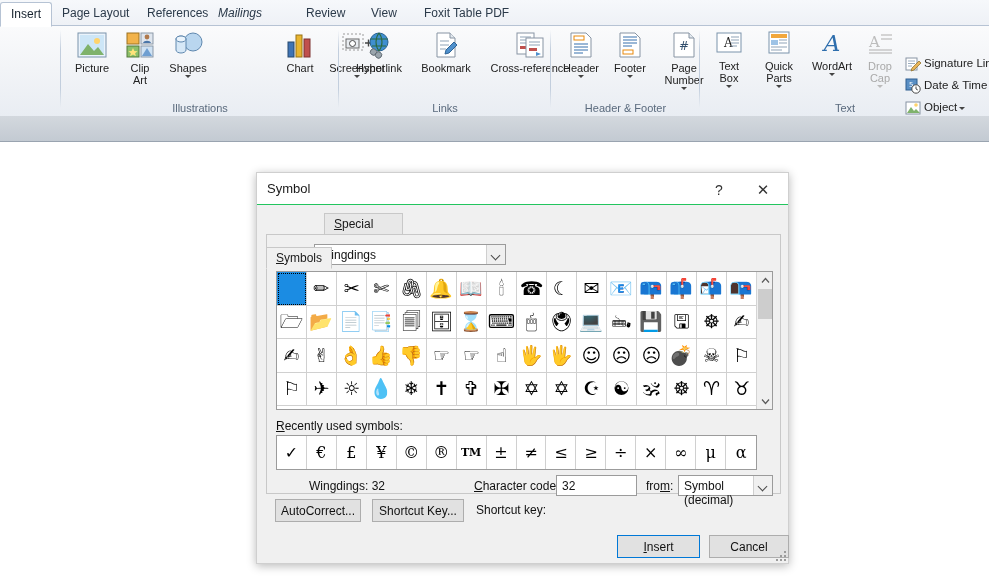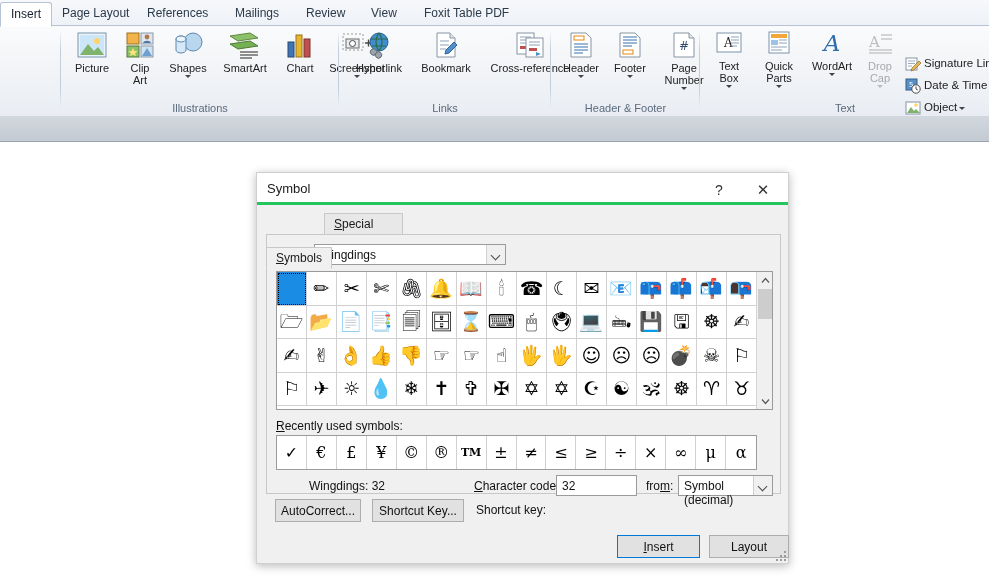--- a/index.html
+++ b/index.html
@@ -37,21 +37,21 @@
   .small-btn .ico { display:inline-block; vertical-align:middle; margin-right:3px; }
   .disabled { color:#a9a9a9; }
   .docarea { position:absolute; left:0; top:116px; width:989px; height:26px;
      background:linear-gradient(#d3d8de,#c3cad2); border-bottom:1px solid #9aa4b0;}
   .page { position:absolute; left:0; top:142px; width:989px; height:439px; background:#ffffff; }
 
   
   .dialog { position:absolute; left:256px; top:172px; width:533px; height:392px;
      background:#f0f0f0; border:1px solid #cfcfcf; box-shadow:0 2px 9px rgba(0,0,0,.28);}
   .dlg-title { position:absolute; left:0; top:0; width:100%; height:32px; background:#ffffff;
-     border-bottom:3px solid #22c55e;}
+     border-bottom:1px solid #22c55e;}
   .dlg-title .t { position:absolute; left:10px; top:8px; font-size:13px; color:#1a1a1a; }
   .dlg-help { position:absolute; right:56px; top:6px; width:26px; height:22px; line-height:22px;
      text-align:center; font-size:14px; color:#333; cursor:default; }
   .dlg-close { position:absolute; right:10px; top:6px; width:30px; height:22px; line-height:22px;
      text-align:center; font-size:15px; color:#333; cursor:default; }
 
   .tabs2 { position:absolute; left:9px; top:40px; height:22px; }
   .tab2 { position:absolute; top:0; height:22px; line-height:21px; padding:0 9px; font-size:12px;
      color:#1a1a1a; border:1px solid #c8c8c8; background:#e8e8e8; cursor:default;}
   .tab2.active { background:#f0f0f0; border-bottom-color:#f0f0f0; z-index:4; }
@@ -99,21 +99,21 @@
 </head>
 <body>
 
 <div id="root">
 
   <div class="ribbon-wrap">
     <div class="tabstrip" id="tabstrip">
         <div class="tab active" style="left: 0px;">Insert</div>
         <div class="tab" style="left: 52px;">Page Layout</div>
         <div class="tab" style="left: 137px;">References</div>
-        <div class="tab" style="left: 225px;">Mailings</div>
+        <div class="tab" style="left: 208px; font-style: italic;">Mailings</div>
         <div class="tab" style="left: 296px;">Review</div>
         <div class="tab" style="left: 361px;">View</div>
         <div class="tab" style="left: 414px;">Foxit Table PDF</div>
       </div>
     <div class="groups" id="ribbon-groups">
         <div class="group-sep" style="left: 60px;"></div>
         <div class="group" style="left: 62px; width: 276px;">
           <div class="btn" style="left: 4px; top: 4px; width: 52px;"><span><svg class="ico" width="34" height="30" viewBox="0 0 34 30">
                 <rect x="3" y="3" width="28" height="24" fill="#eaf3fb" stroke="#7b93ab"></rect>
                 <rect x="5" y="5" width="24" height="20" fill="#cde6f7"></rect>
@@ -135,27 +135,20 @@
               <span style="display:block">Clip</span>
               <span style="display:block">Art</span>
             </span></div>
           <div class="btn" style="left: 100px; top: 4px; width: 52px;"><span><svg class="ico" width="32" height="30" viewBox="0 0 32 30">
                 <circle cx="21" cy="12" r="9" fill="#b9d6ef" stroke="#5e87ae"></circle>
                 <path d="M4 9a5 3 0 0 1 10 0v11a5 3 0 0 1-10 0z" fill="#d6e8f7" stroke="#5e87ae"></path>
                 <ellipse cx="9" cy="9" rx="5" ry="3" fill="#eaf4fc" stroke="#5e87ae"></ellipse>
               </svg></span><span class="lbl">
               <span style="display:block">Shapes</span>
             </span><span class="caret caret-row" style="margin: 1px auto 0px; border-top-color: rgb(68, 68, 68);"></span></div>
-          <div class="btn" style="left: 152px; top: 4px; width: 62px;"><span><svg class="ico" width="34" height="30" viewBox="0 0 34 30">
-                <path d="M2 6 L22 3 L30 8 L10 11 Z" fill="#8cc06a" stroke="#5c8a3e"></path>
-                <path d="M2 14 L22 11 L30 16 L10 19 Z" fill="#74b153" stroke="#4f7a34"></path>
-                <path d="M12 22h18M12 25h18M12 28h12" stroke="#6b6b6b" stroke-width="1.6"></path>
-              </svg></span><span class="lbl">
-              <span style="display:block">SmartArt</span>
-            </span></div>
           <div class="btn" style="left: 216px; top: 4px; width: 44px;"><span><svg class="ico" width="30" height="30" viewBox="0 0 30 30">
                 <rect x="3" y="12" width="6" height="15" fill="#3f74b5" stroke="#27496f"></rect>
                 <rect x="11" y="5" width="6" height="22" fill="#e8b530" stroke="#9a7516"></rect>
                 <rect x="19" y="9" width="6" height="18" fill="#c0504d" stroke="#7e3331"></rect>
               </svg></span><span class="lbl">
               <span style="display:block">Chart</span>
             </span></div>
           <div class="btn" style="left: 258px; top: 4px; width: 74px;"><span><svg class="ico" width="34" height="30" viewBox="0 0 34 30">
                 <rect x="3" y="4" width="20" height="16" fill="none" stroke="#9a9a9a" stroke-dasharray="2,2"></rect>
                 <rect x="6" y="9" width="13" height="9" fill="#e8ecf0" stroke="#6b6b6b"></rect>
@@ -432,21 +425,21 @@
     </div>
     <div class="pbtn" style="left:115px; top:326px; width:92px;">
       <span>Shortcut Key...</span>
     </div>
     <div class="lbl2" style="left:219px; top:330px;">Shortcut key:</div>
 
     <div class="pbtn primary" style="left:360px; top:362px; width:83px;">
       <span><span class="u">I</span>nsert</span>
     </div>
     <div class="pbtn" style="left:452px; top:362px; width:80px;">
-      <span>Layout</span>
+      <span>Cancel</span>
     </div>
 
     <div class="grip">
       <i style="right:0;bottom:0"></i>
         <i style="right:4px;bottom:0"></i>
         <i style="right:8px;bottom:0"></i>
       <i style="right:0;bottom:4px"></i>
         <i style="right:4px;bottom:4px"></i>
       <i style="right:0;bottom:8px"></i>
     </div>

